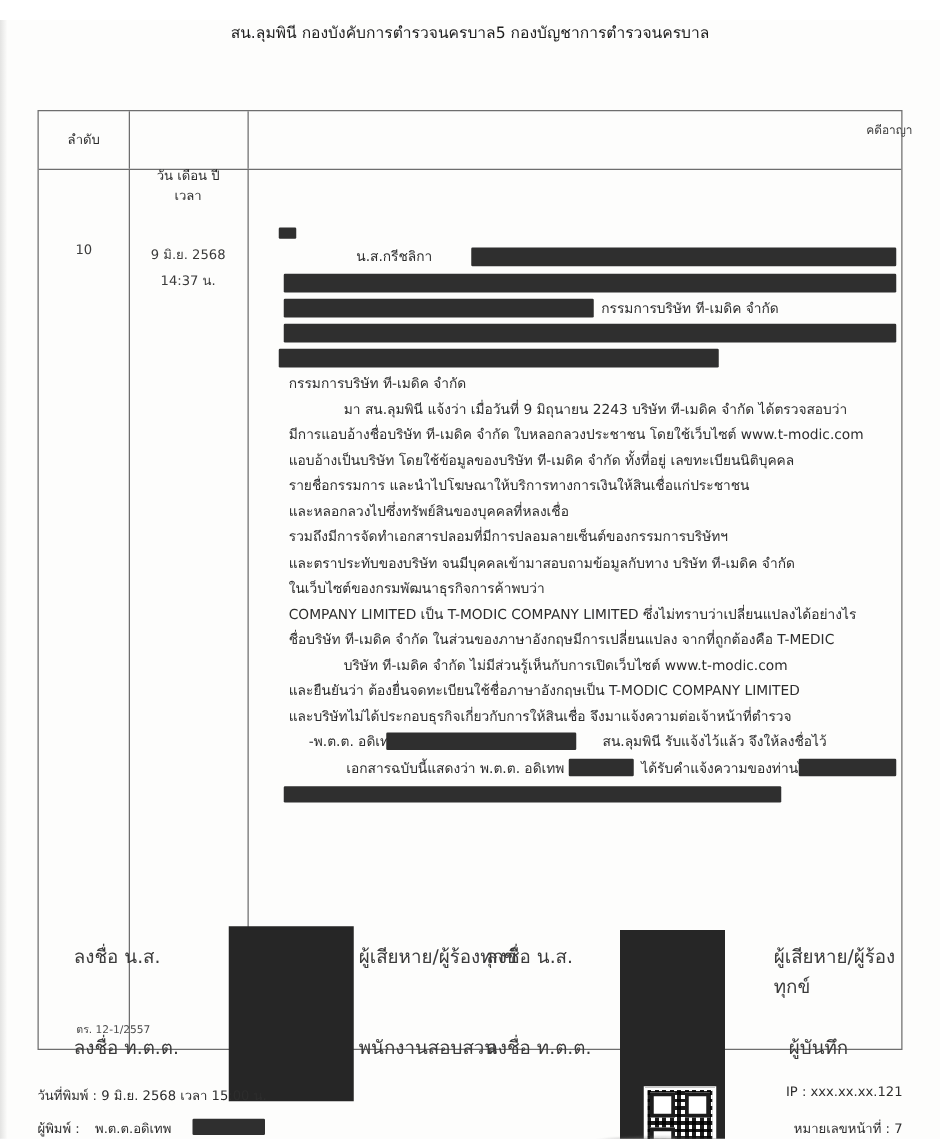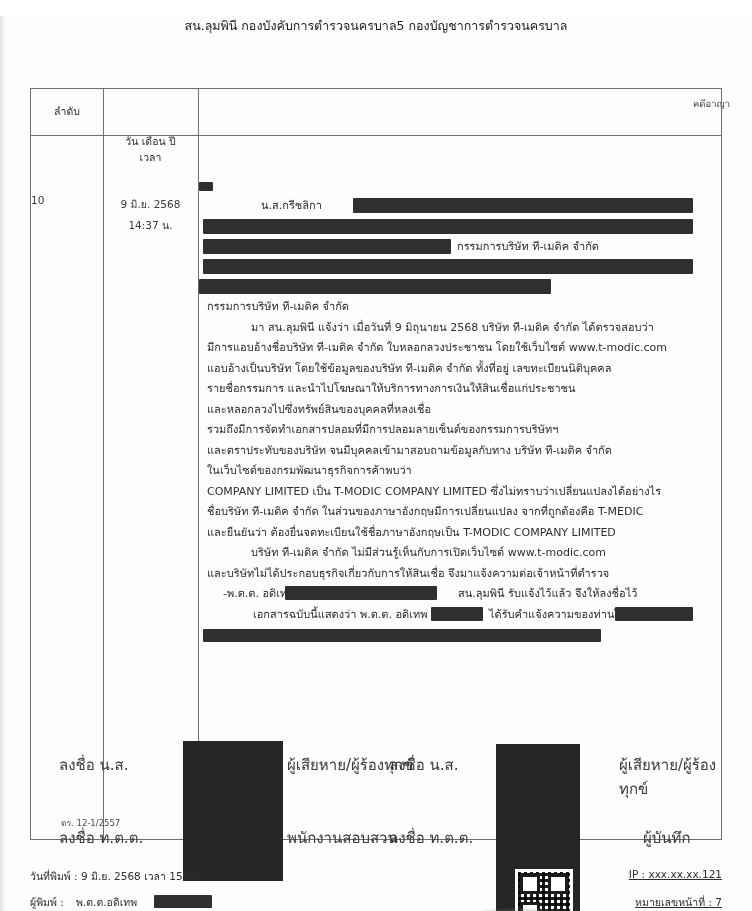--- a/index.html
+++ b/index.html
@@ -84,38 +84,38 @@
   .th-date { left: 72px; top: 6px;  width: 95px; line-height: 16px; margin-top: 38px; }
   .th-item { left: 168px; top: 14px; width: 523px; }
   .tbody {
     position: relative;
     height: 705px;
   }
   
   .cell-no {
     position: absolute;
     left: 0; top: 58px; width: 72px;
-    text-align: left; font-size: 10.5px; color: #3a3a3a;
+    text-align: center; font-size: 10.5px; color: #3a3a3a;
   }
   .cell-date {
     position: absolute;
     left: 72px; top: 58px; width: 95px;
     text-align: center; font-size: 10.5px; color: #3a3a3a;
     line-height: 21px;
   }
   .body-text {
     position: absolute;
     left: 176px;
     top: 52px;
     width: 508px;
     font-size: 11px;
     color: #2d2d2d;
     line-height: 20.5px;
   }
-  .body-text .ln { white-space: nowrap; position: relative; }
+  .body-text .ln { white-space: nowrap; position: relative; margin-left: 24px; }
   .ind-2 { padding-left: 44px; }
   .rb {
     position: absolute;
     background: #2f2f2f;
     border-radius: 1px;
   }
   
   .sig-line {
     position: absolute;
     font-size: 15px;
@@ -136,21 +136,21 @@
   .footer {
     position: absolute;
     left: 30px;
     top: 852px;
     width: 692px;
     font-size: 10.5px;
     color: #2d2d2d;
   }
   .footer .f-row { position: relative; height: 26px; }
   .f-left { position: absolute; left: 0; top: 0; }
-  .f-right { position: absolute; right: 0; top: 0; text-align: right; text-decoration: underline; }
+  .f-right { position: absolute; right: 0; top: 0; text-align: right; }
   .qr {
     position: absolute;
     left: 516px;
     top: 854px;
     width: 52px;
     height: 52px;
     background:
       repeating-linear-gradient(90deg, #1c1c1c 0 3px, #ffffff 3px 6px),
       repeating-linear-gradient(0deg, #1c1c1c 0 3px, #ffffff 3px 6px);
     background-blend-mode: multiply;
@@ -244,32 +244,32 @@
 
         <div class="ln" style="position:relative; height:20px;">
           <span class="rb" style="left:-4px; top:2px; width:490px; height:15px;"></span>
         </div>
 
         <div class="ln" style="position:relative; height:20px;">
           <span class="rb" style="left:-8px; top:2px; width:352px; height:15px;"></span>
         </div>
 
         <div class="ln"><span>กรรมการบริษัท ที-เมดิค จำกัด</span></div>
-        <div class="ln ind-2"><span>มา สน.ลุมพินี แจ้งว่า เมื่อวันที่ 9 มิถุนายน 2568 บริษัท ที-เมดิค จำกัด ได้ตรวจสอบว่า</span></div>
+        <div class="ln ind-2"><span>มา สน.ลุมพินี แจ้งว่า เมื่อวันที่ 9 มิถุนายน 2243 บริษัท ที-เมดิค จำกัด ได้ตรวจสอบว่า</span></div>
         <div class="ln"><span>มีการแอบอ้างชื่อบริษัท ที-เมดิค จำกัด ใบหลอกลวงประชาชน โดยใช้เว็บไซต์ www.t-modic.com</span></div>
         <div class="ln"><span>แอบอ้างเป็นบริษัท โดยใช้ข้อมูลของบริษัท ที-เมดิค จำกัด ทั้งที่อยู่ เลขทะเบียนนิติบุคคล</span></div>
         <div class="ln"><span>รายชื่อกรรมการ และนำไปโฆษณาให้บริการทางการเงินให้สินเชื่อแก่ประชาชน</span></div>
         <div class="ln"><span>และหลอกลวงไปซึ่งทรัพย์สินของบุคคลที่หลงเชื่อ</span></div>
         <div class="ln"><span>รวมถึงมีการจัดทำเอกสารปลอมที่มีการปลอมลายเซ็นต์ของกรรมการบริษัทฯ</span></div>
         <div class="ln"><span>และตราประทับของบริษัท จนมีบุคคลเข้ามาสอบถามข้อมูลกับทาง บริษัท ที-เมดิค จำกัด</span></div>
         <div class="ln"><span>ในเว็บไซต์ของกรมพัฒนาธุรกิจการค้าพบว่า</span></div>
         <div class="ln"><span>COMPANY LIMITED เป็น T-MODIC COMPANY LIMITED ซึ่งไม่ทราบว่าเปลี่ยนแปลงได้อย่างไร</span></div>
         <div class="ln"><span>ชื่อบริษัท ที-เมดิค จำกัด ในส่วนของภาษาอังกฤษมีการเปลี่ยนแปลง จากที่ถูกต้องคือ T-MEDIC</span></div>
+        <div class="ln ind-2"><span>บริษัท ที-เมดิค จำกัด ไม่มีส่วนรู้เห็นกับการเปิดเว็บไซต์ www.t-modic.com</span></div>
         <div class="ln"><span>และยืนยันว่า ต้องยื่นจดทะเบียนใช้ชื่อภาษาอังกฤษเป็น T-MODIC COMPANY LIMITED</span></div>
-        <div class="ln ind-2"><span>บริษัท ที-เมดิค จำกัด ไม่มีส่วนรู้เห็นกับการเปิดเว็บไซต์ www.t-modic.com</span></div>
         <div class="ln"><span>และบริษัทไม่ได้ประกอบธุรกิจเกี่ยวกับการให้สินเชื่อ จึงมาแจ้งความต่อเจ้าหน้าที่ตำรวจ</span></div>
 
         <div class="ln" style="padding-left:16px; position:relative;">
           <span>-พ.ต.ต. อดิเทพ</span>
           <span class="rb" style="left:78px; top:2px; width:152px; height:14px;"></span>
           <span style="padding-left:160px">สน.ลุมพินี รับแจ้งไว้แล้ว จึงให้ลงชื่อไว้</span>
         </div>
 
         <div class="ln" style="padding-left:46px; position:relative;">
           <span>เอกสารฉบับนี้แสดงว่า พ.ต.ต. อดิเทพ</span>
@@ -287,21 +287,21 @@
       <div class="sig-block" style="left:465px; top:608px; width:84px; height:212px;"></div>
 
       <div class="sig-line" style="left:28px; top:617px;">ลงชื่อ น.ส.</div>
       <div class="sig-line" style="left:256px; top:617px;">ผู้เสียหาย/ผู้ร้องทุกข์</div>
       <div class="sig-line" style="left:358px; top:617px;">ลงชื่อ น.ส.</div>
       <div class="sig-line" style="left:588px; top:617px;">ผู้เสียหาย/ผู้ร้องทุกข์</div>
 
       <div class="sig-line" style="left:28px; top:690px;">ลงชื่อ ท.ต.ต.</div>
       <div class="sig-line" style="left:256px; top:690px;">พนักงานสอบสวน</div>
       <div class="sig-line" style="left:358px; top:690px;">ลงชื่อ ท.ต.ต.</div>
-      <div class="sig-line" style="left:600px; top:690px;margin-left:12px;">ผู้บันทึก</div>
+      <div class="sig-line" style="left:600px; top:690px;">ผู้บันทึก</div>
 
       <div class="form-code" style="left:30px; top:680px; position:absolute; bottom:auto; text-align:right;">ตร. 12-1/2557</div>
     </div>
   </div>
 
   <div class="footer">
     <div class="f-row">
       <span class="f-left">วันที่พิมพ์ : 9 มิ.ย. 2568 เวลา  15:00 น.</span>
       <span class="f-right">IP : xxx.xx.xx.121</span>
     </div>

